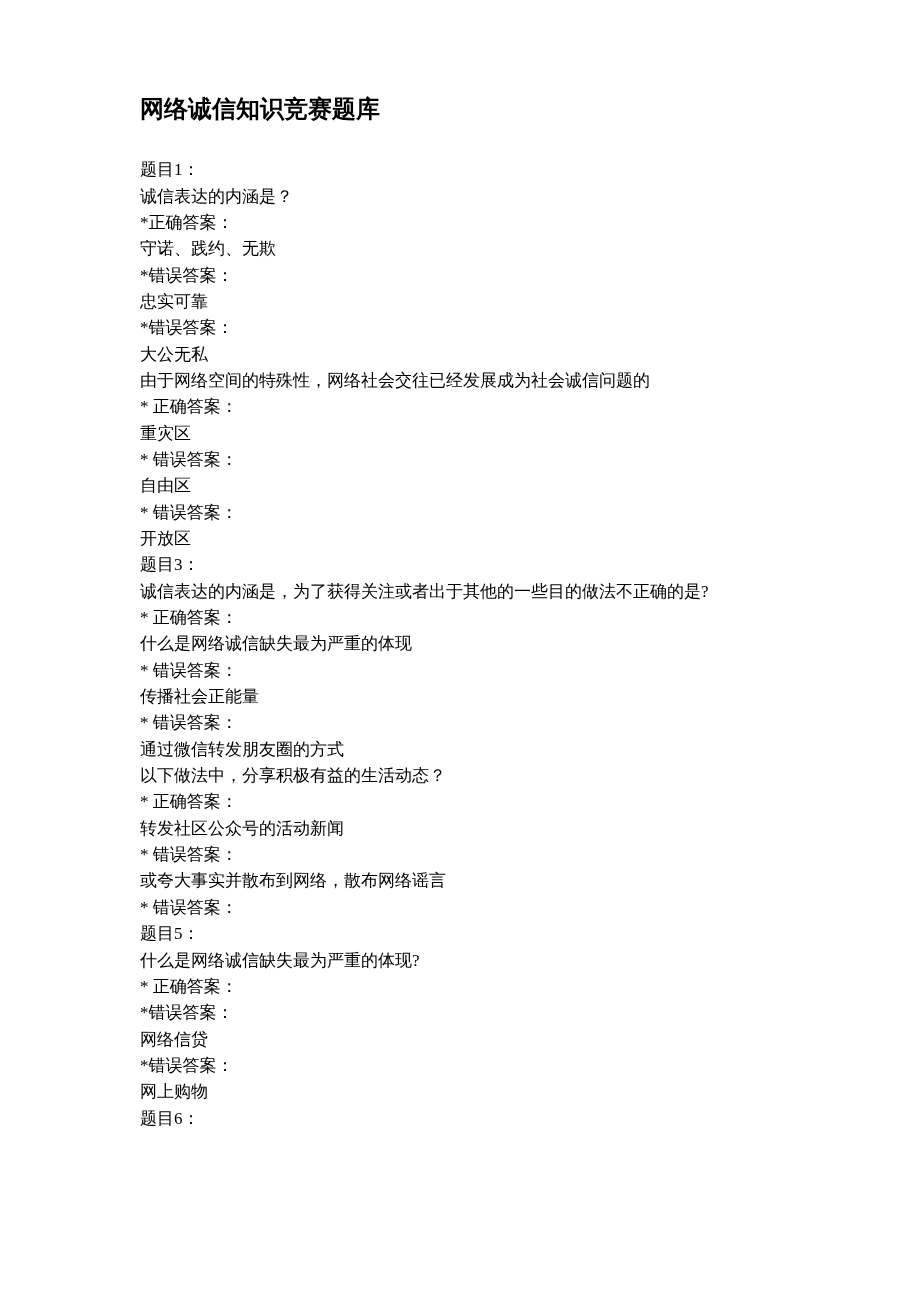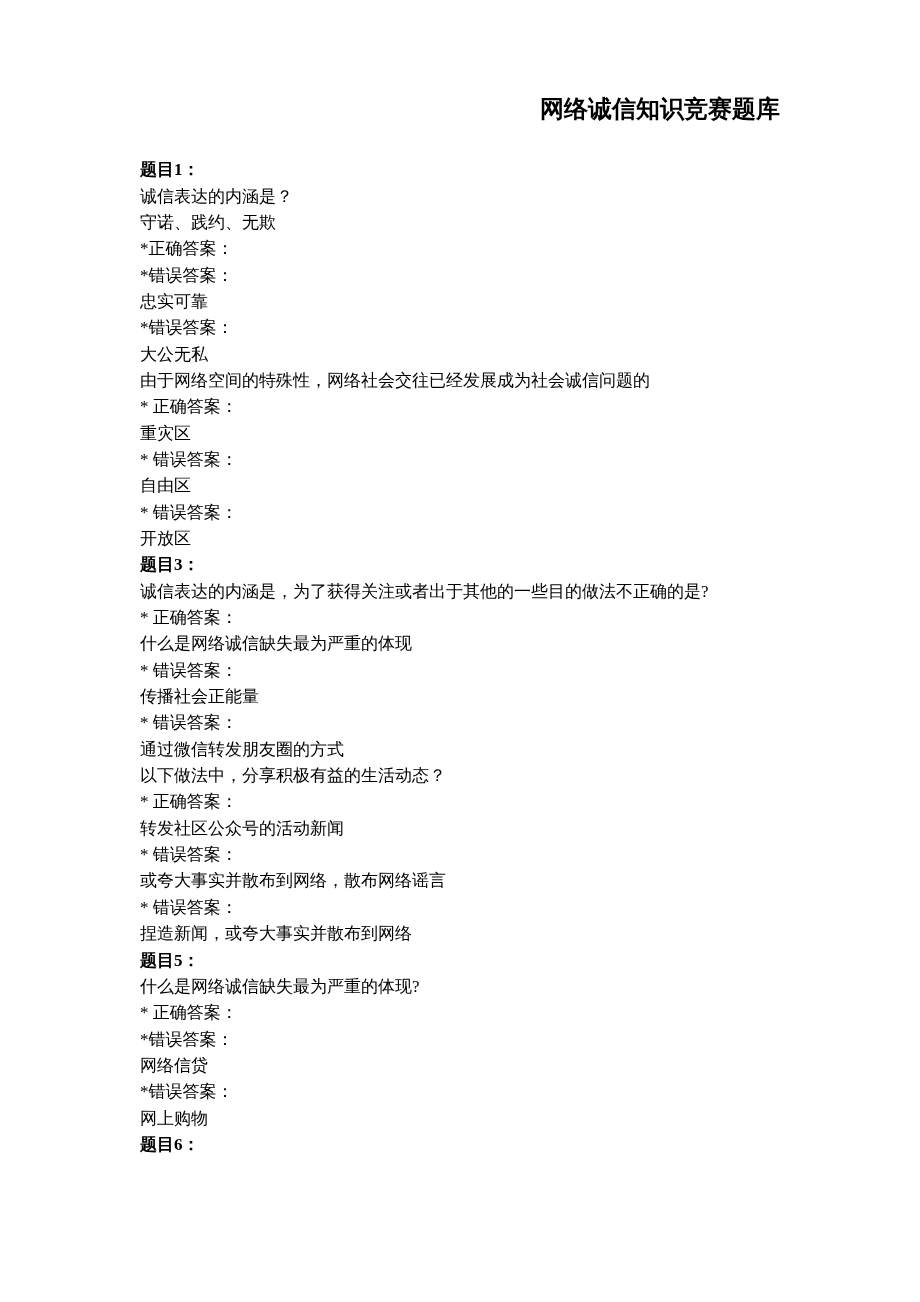--- a/index.html
+++ b/index.html
@@ -11,43 +11,43 @@
       background: #ffffff;
       font-family: "SimSun", "宋体", serif;
       width: 920px;
       height: 1302px;
       padding: 90px 140px 50px 140px;
       font-size: 17px;
       line-height: 1.55;
       color: #000000;
     }
     .title {
-      text-align: right;
+      text-align: left;
       font-size: 24px;
       font-weight: bold;
       margin-bottom: 30px;
       font-family: "SimHei", "黑体", sans-serif;
     }
     .question-heading {
-      font-weight: bold;
+      font-weight: normal;
     }
     .line {
       display: block;
     }
   </style>
 </head>
 <body>
 
 <h1 class="title">网络诚信知识竞赛题库</h1>
 
 <div>
   <span class="line question-heading">题目1：</span>
   <span class="line">诚信表达的内涵是？</span>
+  <span class="line">*正确答案：</span>
   <span class="line">守诺、践约、无欺</span>
-  <span class="line">*正确答案：</span>
   <span class="line">*错误答案：</span>
   <span class="line">忠实可靠</span>
   <span class="line">*错误答案：</span>
   <span class="line">大公无私</span>
 </div>
 
 <div>
   <span class="line">由于网络空间的特殊性，网络社会交往已经发展成为社会诚信问题的</span>
   <span class="line">* 正确答案：</span>
   <span class="line">重灾区</span>
@@ -68,21 +68,20 @@
   <span class="line">通过微信转发朋友圈的方式</span>
 </div>
 
 <div>
   <span class="line">以下做法中，分享积极有益的生活动态？</span>
   <span class="line">* 正确答案：</span>
   <span class="line">转发社区公众号的活动新闻</span>
   <span class="line">* 错误答案：</span>
   <span class="line">或夸大事实并散布到网络，散布网络谣言</span>
   <span class="line">* 错误答案：</span>
-  <span class="line">捏造新闻，或夸大事实并散布到网络</span>
 </div>
 
 <div>
   <span class="line question-heading">题目5：</span>
   <span class="line">什么是网络诚信缺失最为严重的体现?</span>
   <span class="line">* 正确答案：</span>
   <span class="line">*错误答案：</span>
   <span class="line">网络信贷</span>
   <span class="line">*错误答案：</span>
   <span class="line">网上购物</span>

